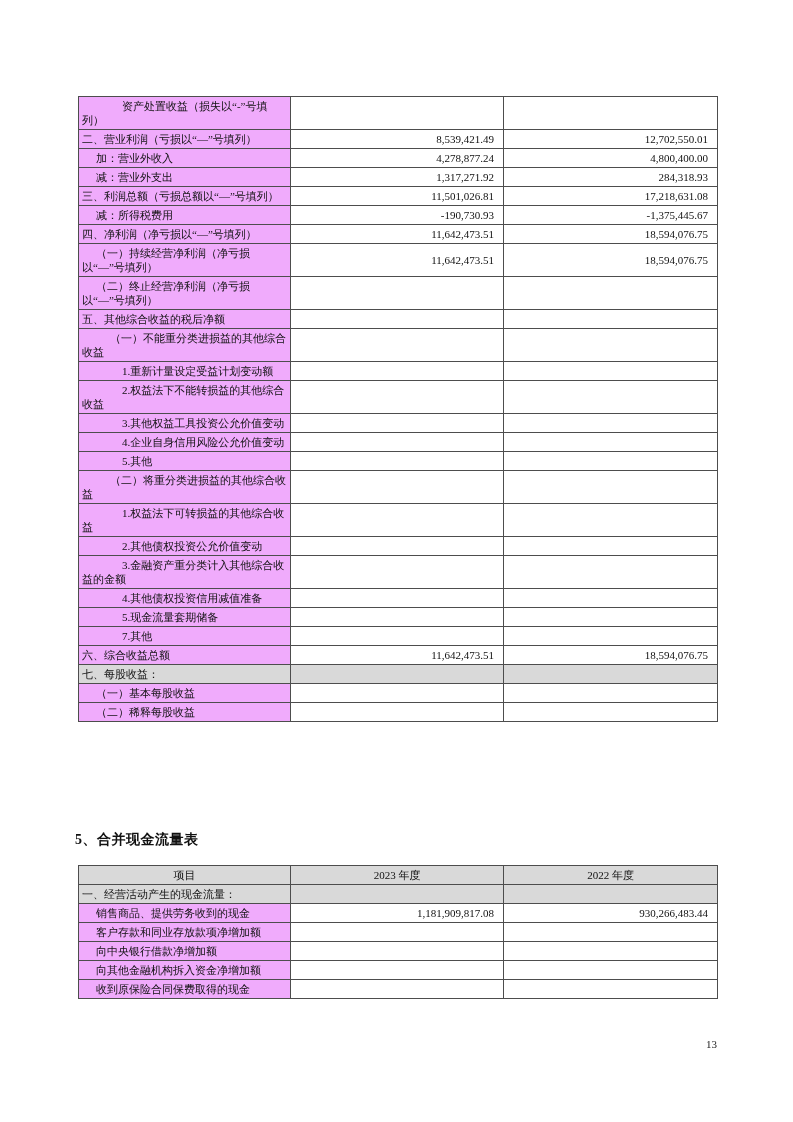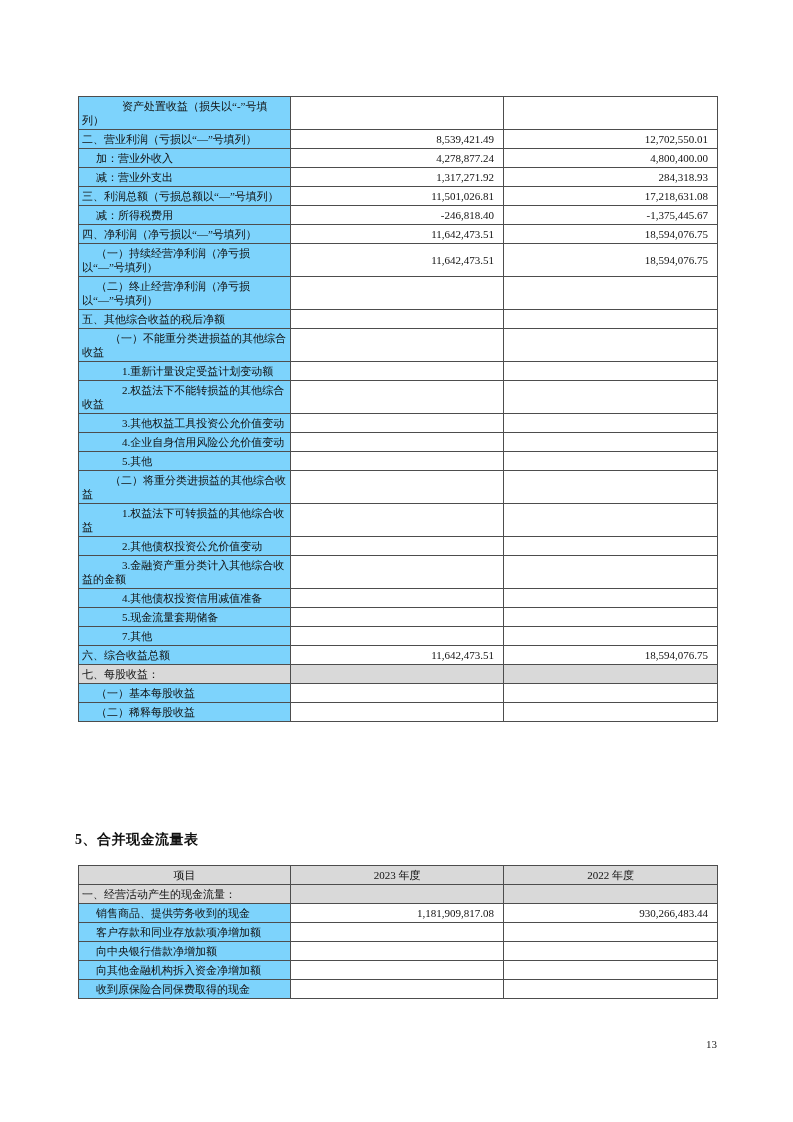--- a/index.html
+++ b/index.html
@@ -31,21 +31,21 @@
     vertical-align: middle;
     overflow: hidden;
   }
   table.fin-table th {
     background: #d9d9d9;
     font-weight: normal;
     text-align: center;
     padding: 2px 4px;
   }
   table.fin-table td.label {
-    background: #7dd3fc;
+    background: #f0abfc;
     text-align: left;
     padding: 2px 4px 2px 3px;
   }
   table.fin-table td.val {
     background: #ffffff;
     text-align: right;
     padding: 2px 9px 2px 4px;
   }
   table.fin-table tr.grey-row td { background: #d9d9d9; }
   .ind-0 { text-indent: 0; }
@@ -110,21 +110,21 @@
           <td class="val">1,317,271.92</td>
           <td class="val">284,318.93</td>
         </tr>
         <tr>
           <td class="label ind-0">三、利润总额（亏损总额以“—”号填列）</td>
           <td class="val">11,501,026.81</td>
           <td class="val">17,218,631.08</td>
         </tr>
         <tr>
           <td class="label ind-1">减：所得税费用</td>
-          <td class="val">-246,818.40</td>
+          <td class="val">-190,730.93</td>
           <td class="val">-1,375,445.67</td>
         </tr>
         <tr>
           <td class="label ind-0">四、净利润（净亏损以“—”号填列）</td>
           <td class="val">11,642,473.51</td>
           <td class="val">18,594,076.75</td>
         </tr>
         <tr>
           <td class="label ind-1">（一）持续经营净利润（净亏损以“—”号填列）</td>
           <td class="val">11,642,473.51</td>

